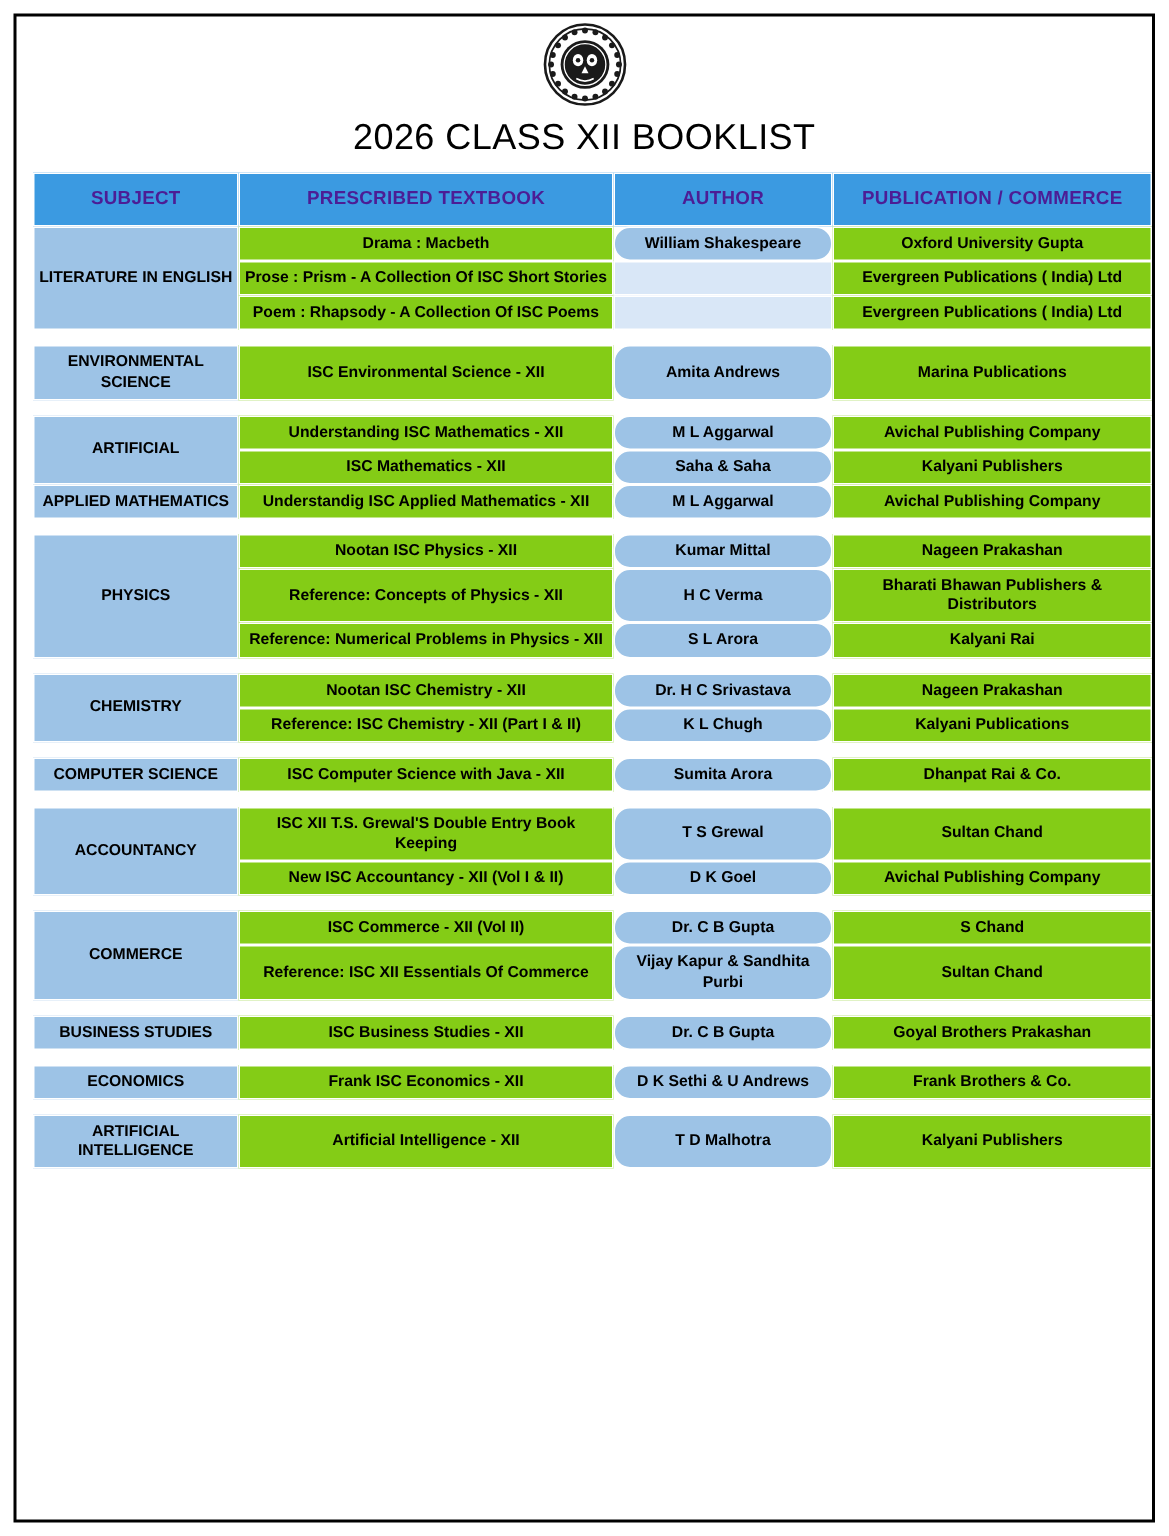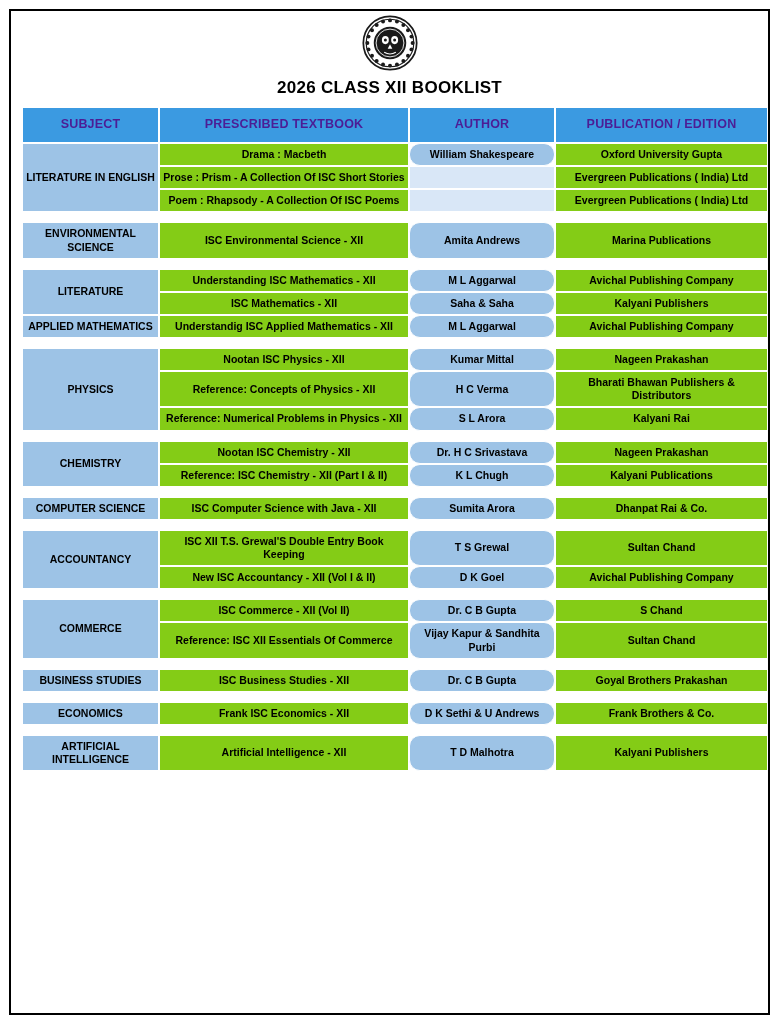--- a/index.html
+++ b/index.html
@@ -41,22 +41,22 @@
     justify-content: center;
     align-items: center;
     height: 62px;
   }
   .logo {
     width: 58px;
     height: 58px;
   }
   .title {
     text-align: center;
-    font-size: 17px;
-    font-weight: bold;
+    font-size: 24px;
+    font-weight: normal;
     letter-spacing: 0.3px;
     margin: 4px 0 9px 0;
     color: #000;
   }
   table.booklist {
     border-collapse: separate;
     border-spacing: 0;
     width: 100%;
     table-layout: fixed;
   }
@@ -158,21 +158,21 @@
         <col class="c1">
           <col class="c2">
           <col class="c3">
           <col class="c4">
       </colgroup>
       <thead>
         <tr class="hdr">
           <th>SUBJECT</th>
           <th>PRESCRIBED TEXTBOOK</th>
           <th>AUTHOR</th>
-          <th>PUBLICATION / EDITION</th>
+          <th>PUBLICATION / COMMERCE</th>
         </tr>
       </thead>
       <tbody id="table-body">
           <tr>
             <td class="subj" rowspan="3">LITERATURE IN ENGLISH</td>
             <td class="cell-light">Drama : Macbeth</td>
             <td class="cell-mid">William Shakespeare</td>
             <td class="cell-light">Oxford University Gupta</td>
           </tr>
           <tr>
@@ -191,21 +191,21 @@
           <tr>
             <td class="subj">ENVIRONMENTAL SCIENCE</td>
             <td class="cell-light">ISC Environmental Science - XII</td>
             <td class="cell-mid">Amita Andrews</td>
             <td class="cell-light">Marina Publications</td>
           </tr>
           <tr class="spacer">
             <td colspan="4"></td>
           </tr>
           <tr>
-            <td class="subj" rowspan="2">LITERATURE</td>
+            <td class="subj" rowspan="2">ARTIFICIAL</td>
             <td class="cell-light">Understanding ISC Mathematics - XII</td>
             <td class="cell-mid">M L Aggarwal</td>
             <td class="cell-light">Avichal Publishing Company</td>
           </tr>
           <tr>
             <td class="cell-light">ISC Mathematics - XII</td>
             <td class="cell-mid">Saha &amp; Saha</td>
             <td class="cell-light">Kalyani Publishers</td>
           </tr>
           <tr>

